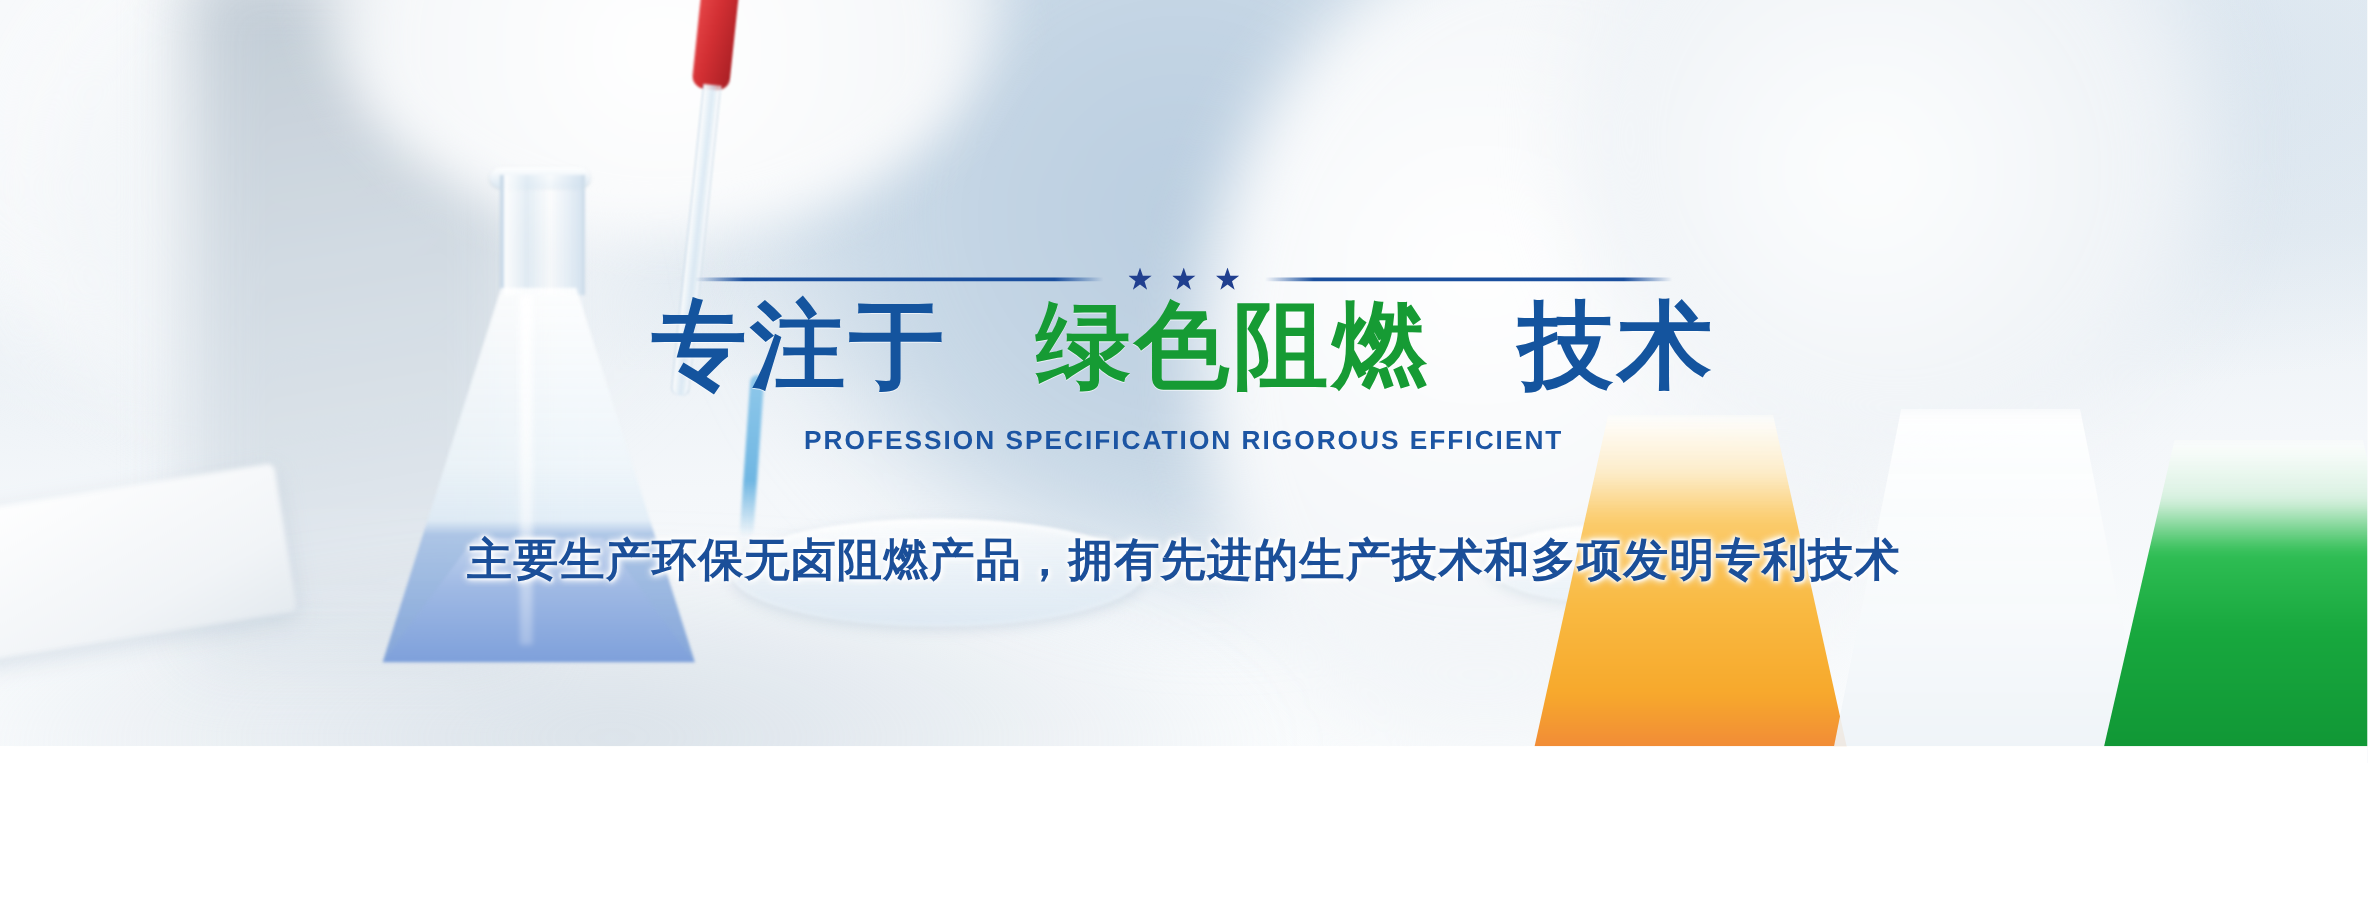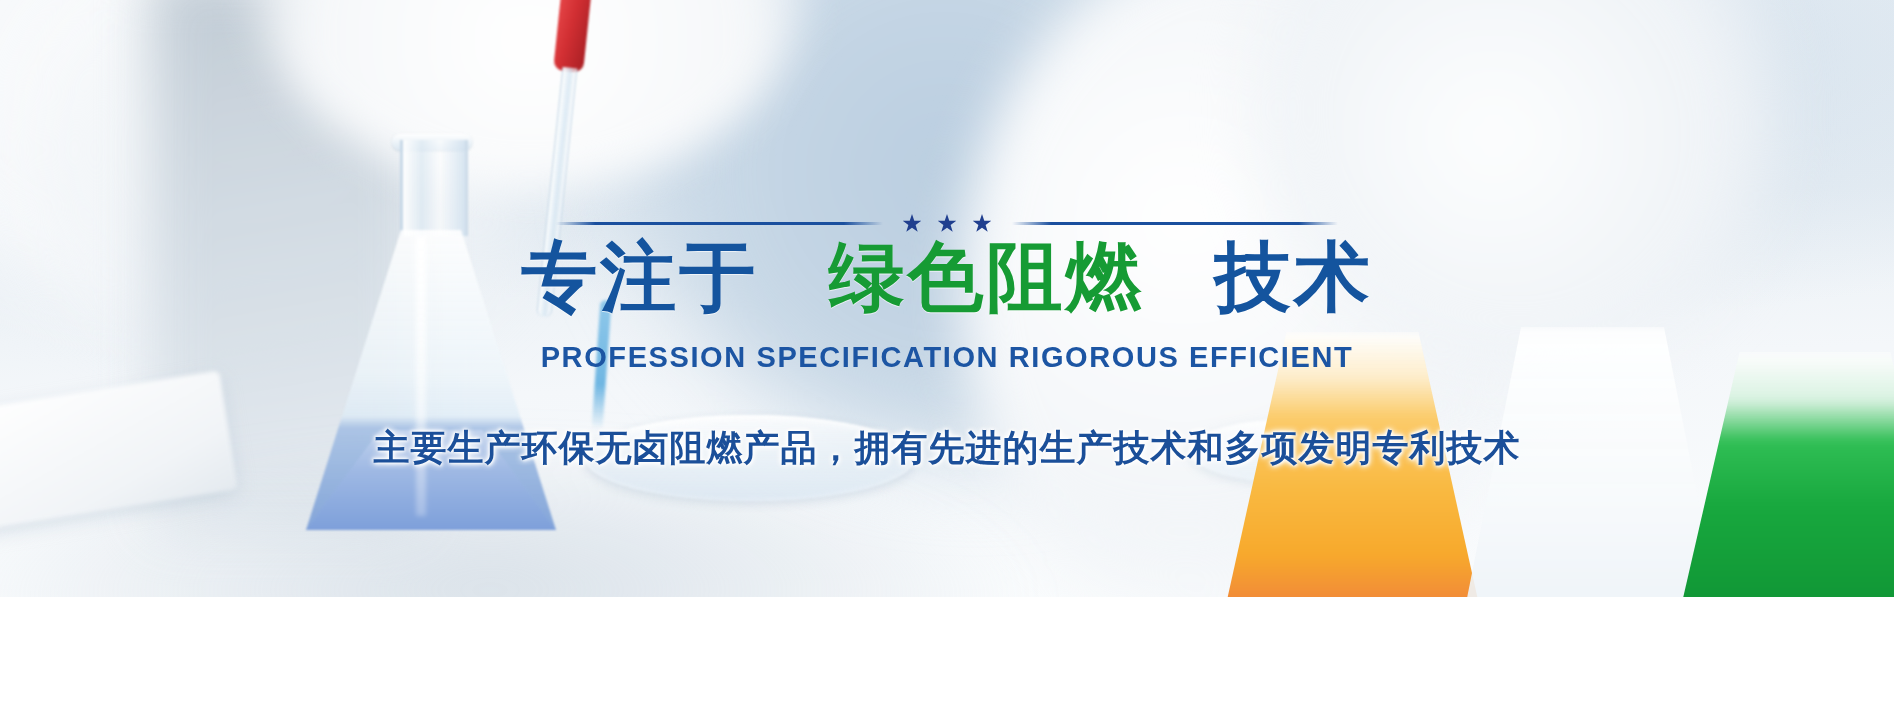--- a/index.html
+++ b/index.html
@@ -284,21 +284,21 @@
   }
   .h-blue { color: #14549e; }
   .h-green { color: #169b34; }
   .h-gap { display: inline-block; width: 22px; }
 
   
   .subline {
     position: absolute;
     left: 0; right: 0;
     top: 341px;
-    font-size: 29px;
+    font-size: 21px;
     font-weight: 700;
     letter-spacing: 1.6px;
     color: #1c55a3;
     white-space: nowrap;
   }
 
   
   .descline {
     position: absolute;
     left: 0; right: 0;

